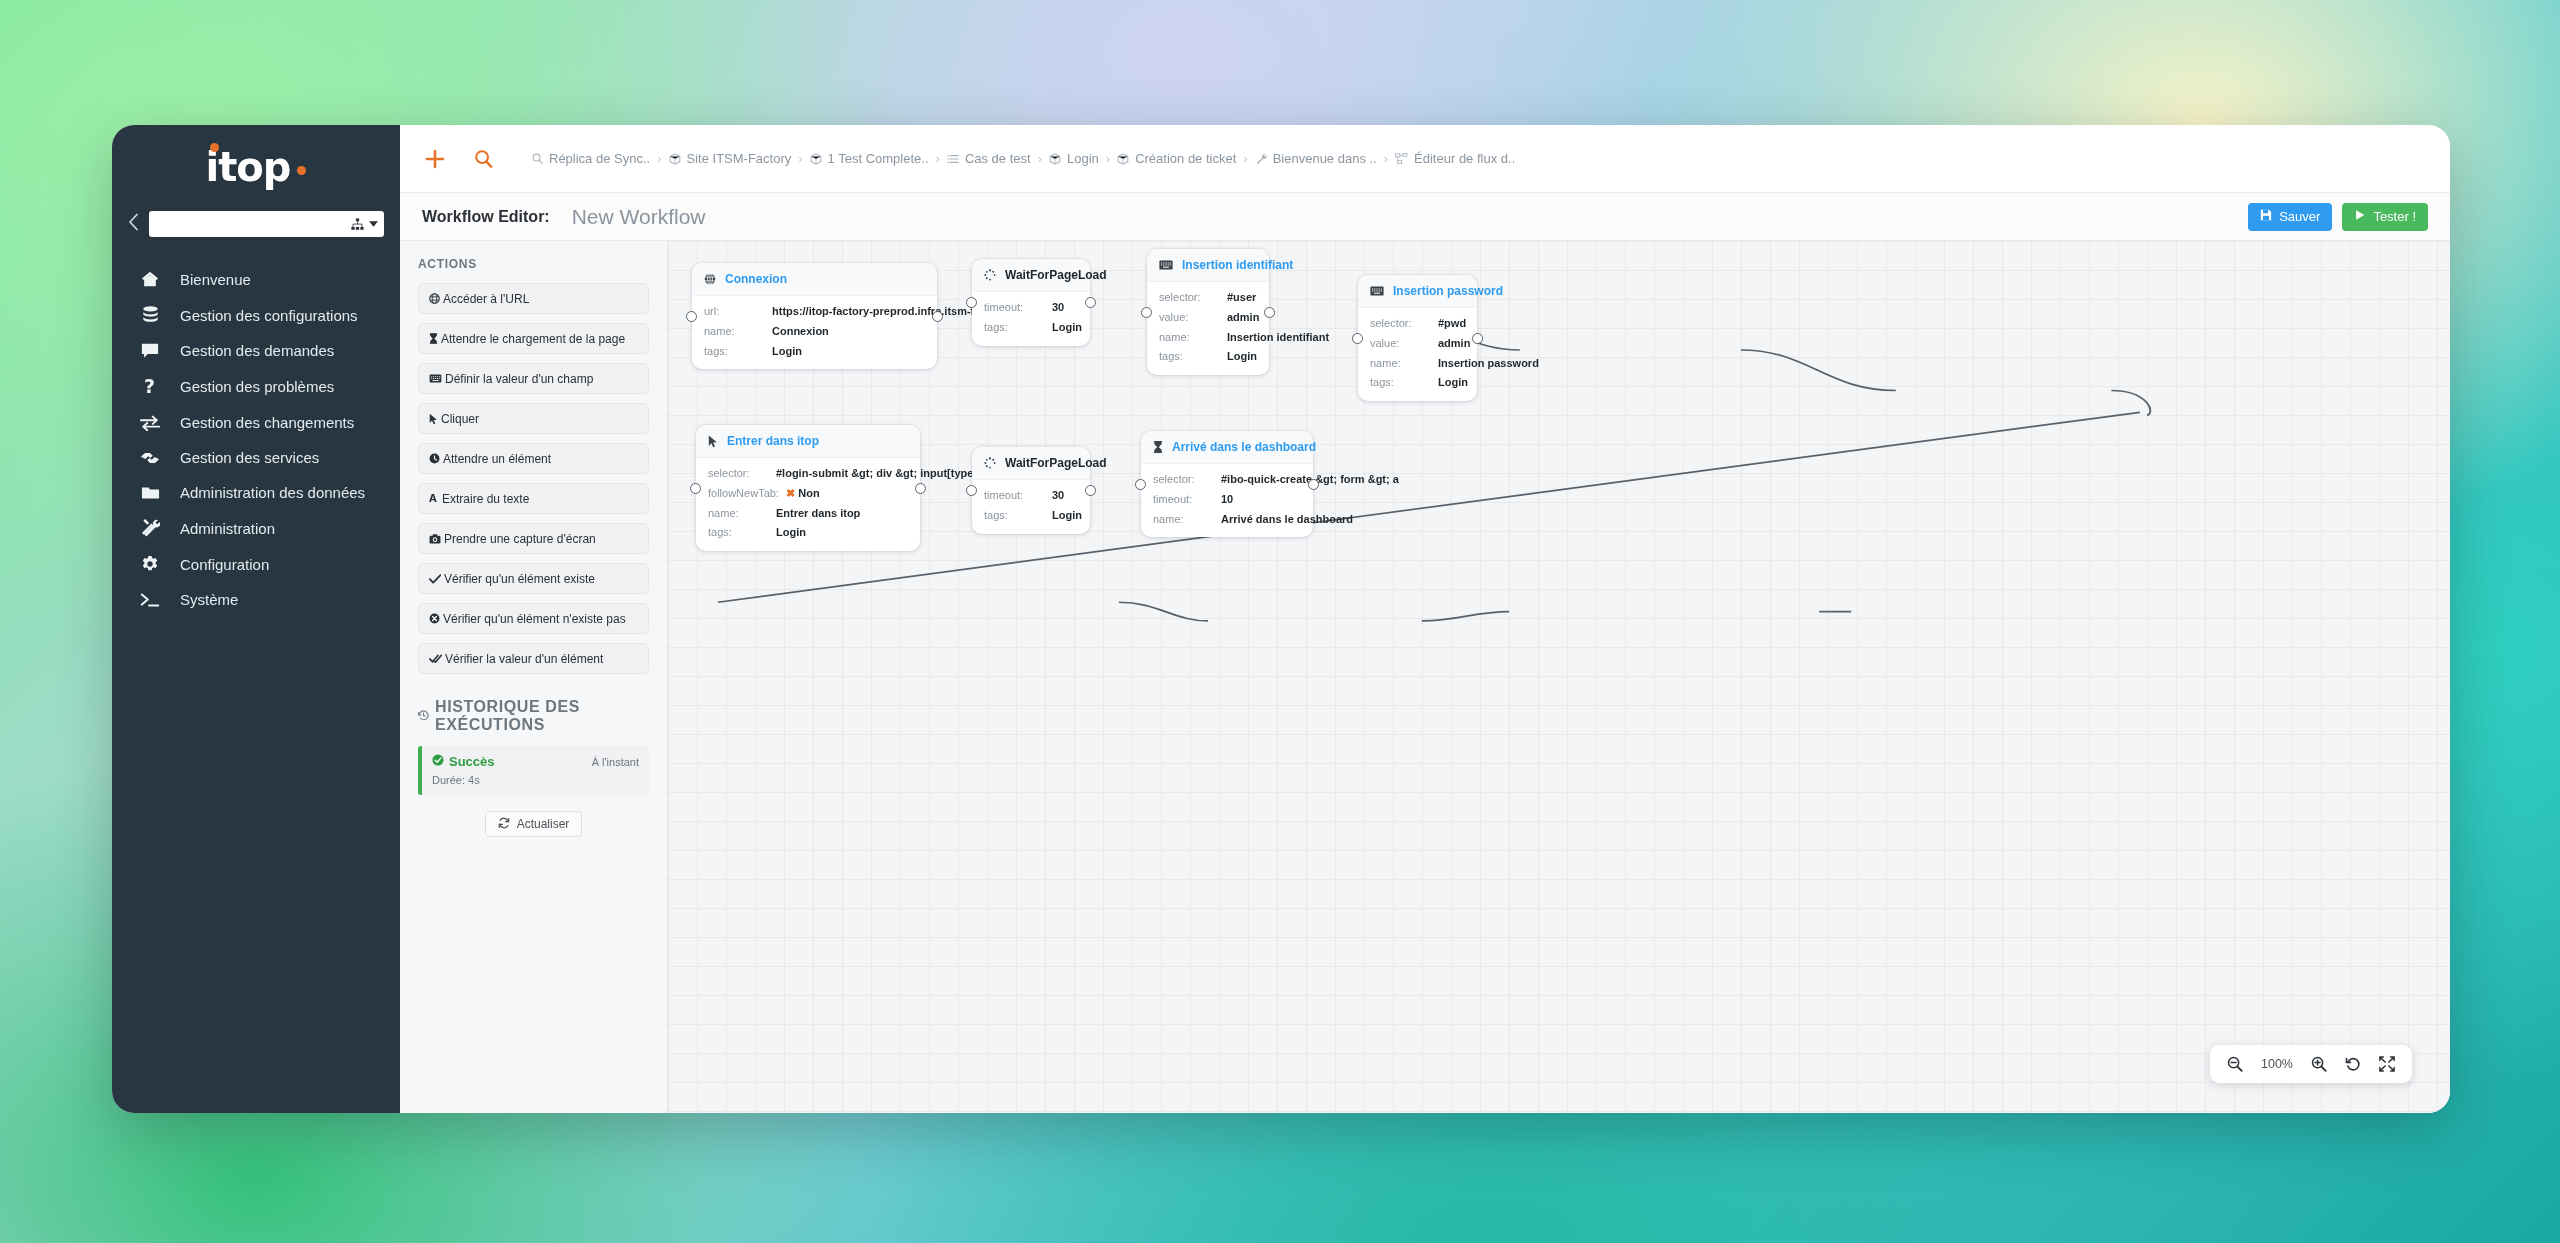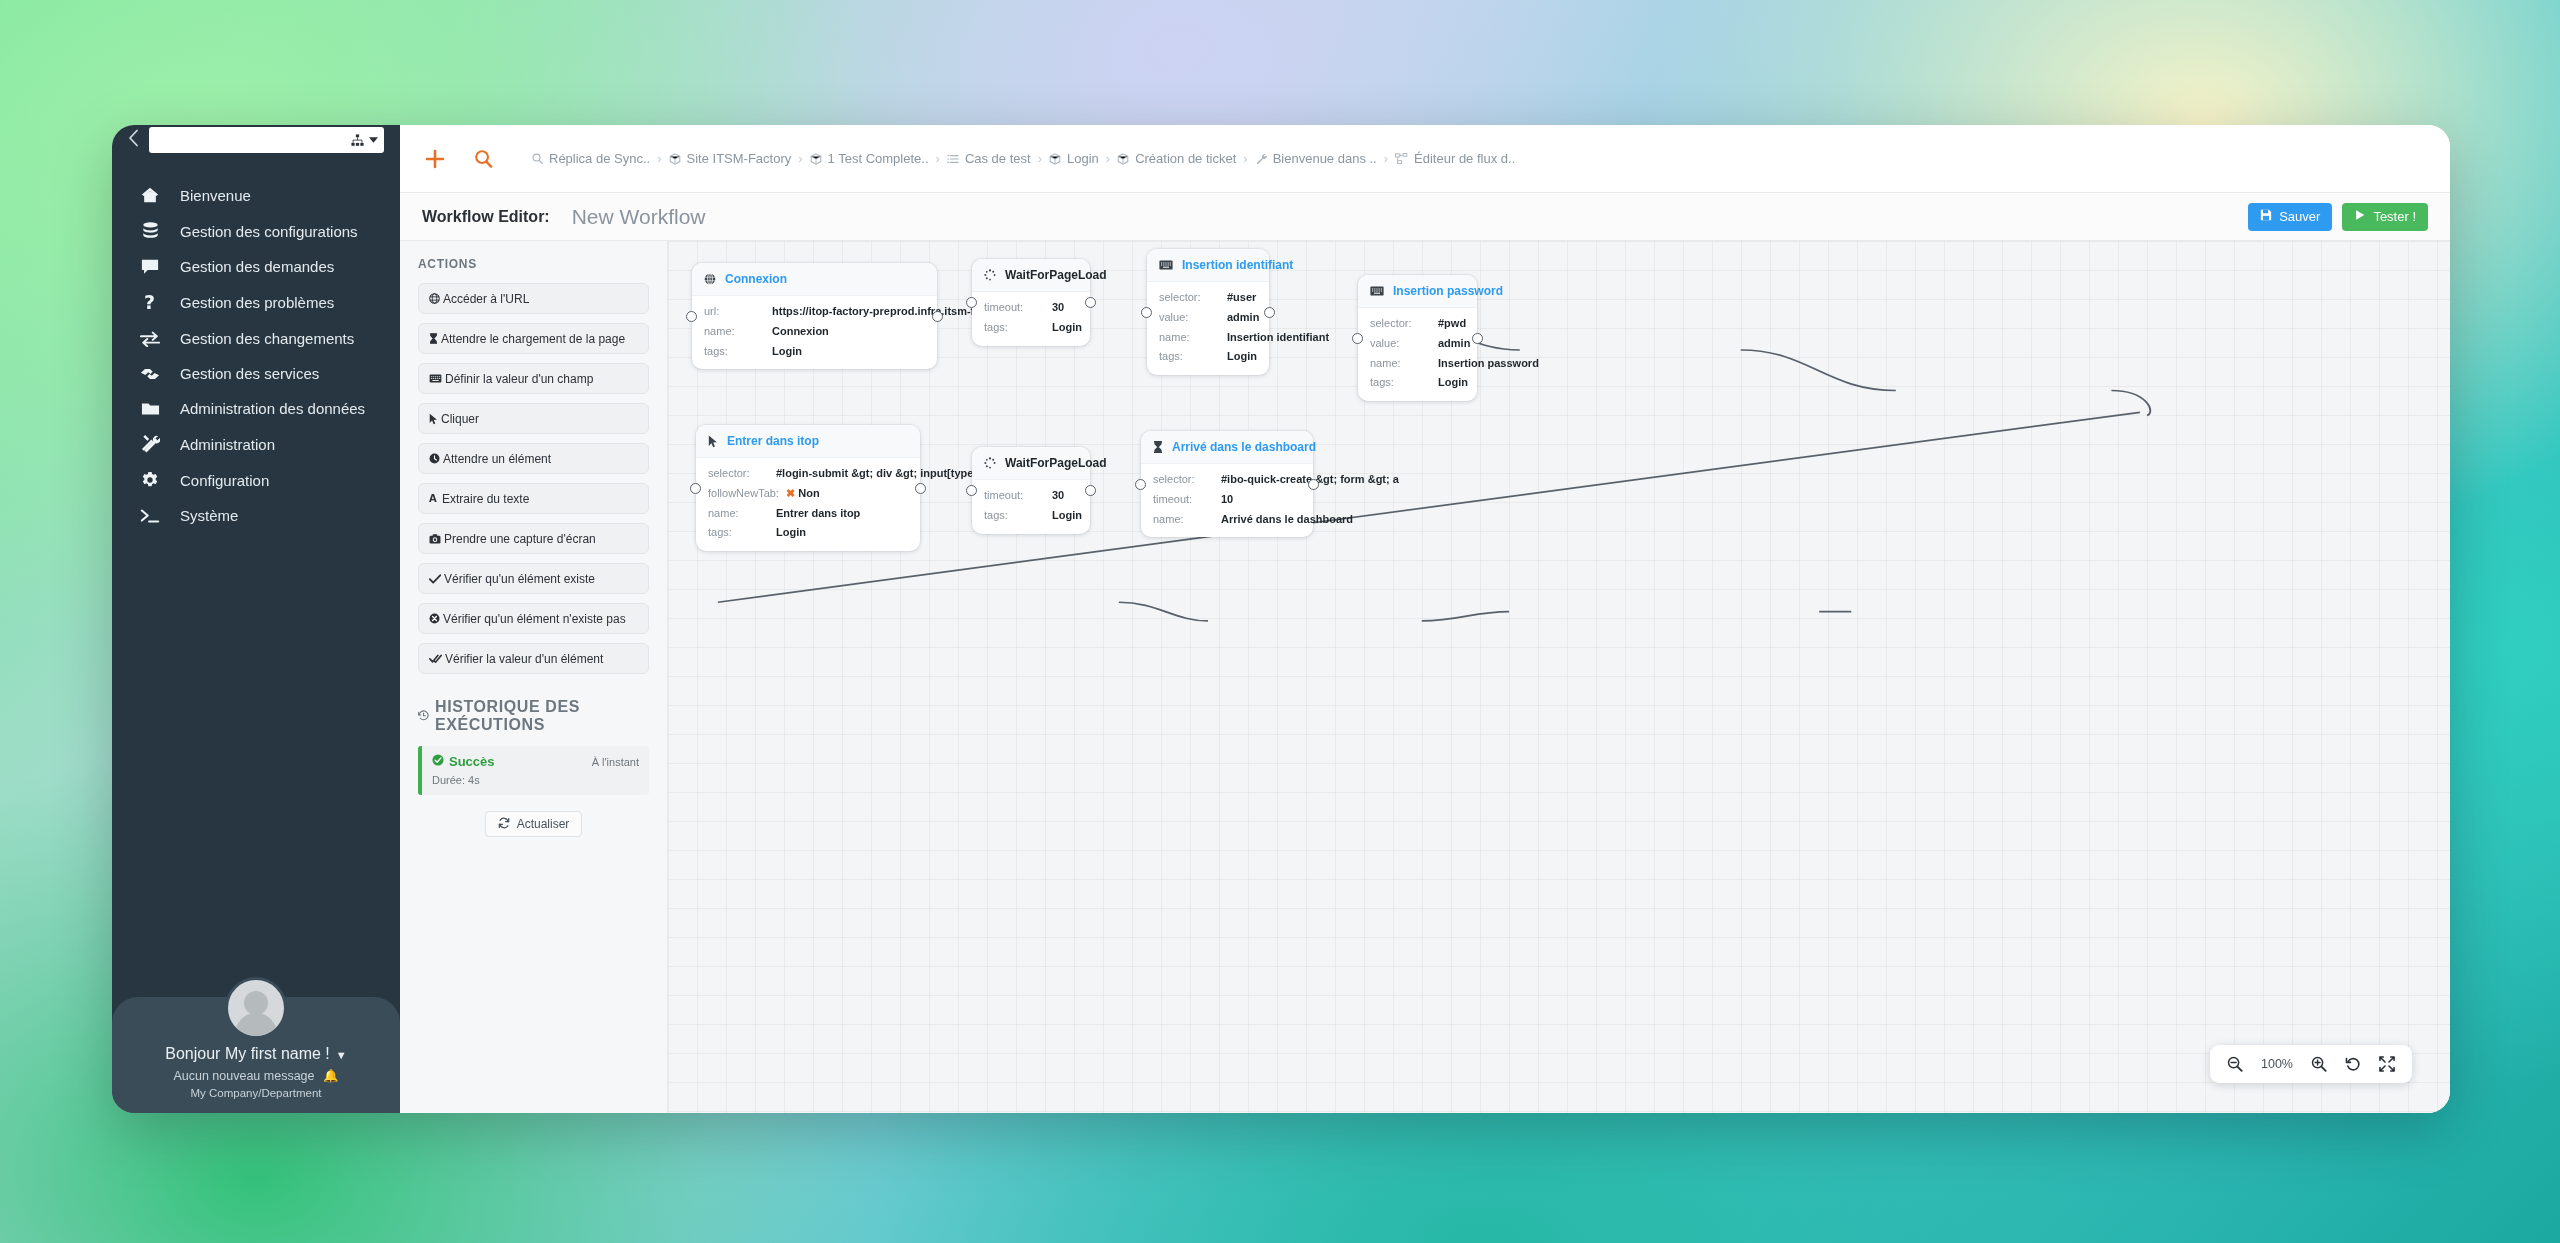--- a/index.html
+++ b/index.html
@@ -197,20 +197,23 @@
   #zoom-toolbar .zi { display:flex; align-items:center; cursor:pointer; color:#2b3137; }
   #zoom-level { font-size: 12.5px; color:#4a535a; }
 </style>
 </head>
 <body>
 
 <div id="app-window">
 
   <aside id="sidebar">
 
+    <div class="logo-wrap">
+      <div class="logo-text"><span class="logo-dot-i"></span><span>itop</span><span class="logo-dot-end"></span></div>
+    </div>
 
     <div class="search-row">
       <span class="collapse-chev">
         <svg width="11" height="18" viewBox="0 0 11 18">
             <path d="M9 1.5 L2 9 L9 16.5" stroke="#cfd8dd" stroke-width="1.8" fill="none" stroke-linecap="round" stroke-linejoin="round"></path>
           </svg>
       </span>
       <div class="search-box">
         <svg width="13" height="13" viewBox="0 0 16 16">
             <rect x="6" y="0.5" width="4" height="3.5" fill="#2b3137"></rect>
@@ -309,34 +312,20 @@
         <span class="nav-icon">
           <svg width="20" height="16" viewBox="0 0 22 16">
               <path d="M2 2 L8.5 7.5 L2 13" stroke="#eef3f6" stroke-width="2.3" fill="none" stroke-linecap="round" stroke-linejoin="round"></path>
               <path d="M10 14h10" stroke="#eef3f6" stroke-width="2.3" stroke-linecap="round"></path>
             </svg>
         </span>
         <span>Système</span>
       </div>
     </nav>
 
-    <div id="user-block">
-      <div class="avatar">
-        <span class="head"></span>
-          <span class="body"></span>
-      </div>
-      <div class="greet">
-        <span>Bonjour My first name !</span><span class="caret">▼</span>
-      </div>
-      <div class="msg">
-        <span>Aucun nouveau message</span>
-        <span style="margin-left:5px;">🔔</span>
-      </div>
-      <div class="company">My Company/Department</div>
-    </div>
   </aside>
 
   <div id="main">
 
     <div id="topbar">
       <div class="tb-btn">
         <svg width="20" height="20" viewBox="0 0 20 20">
             <path d="M10 2v16M2 10h16" stroke="#e8712a" stroke-width="2.6" stroke-linecap="round"></path>
           </svg>
       </div>

